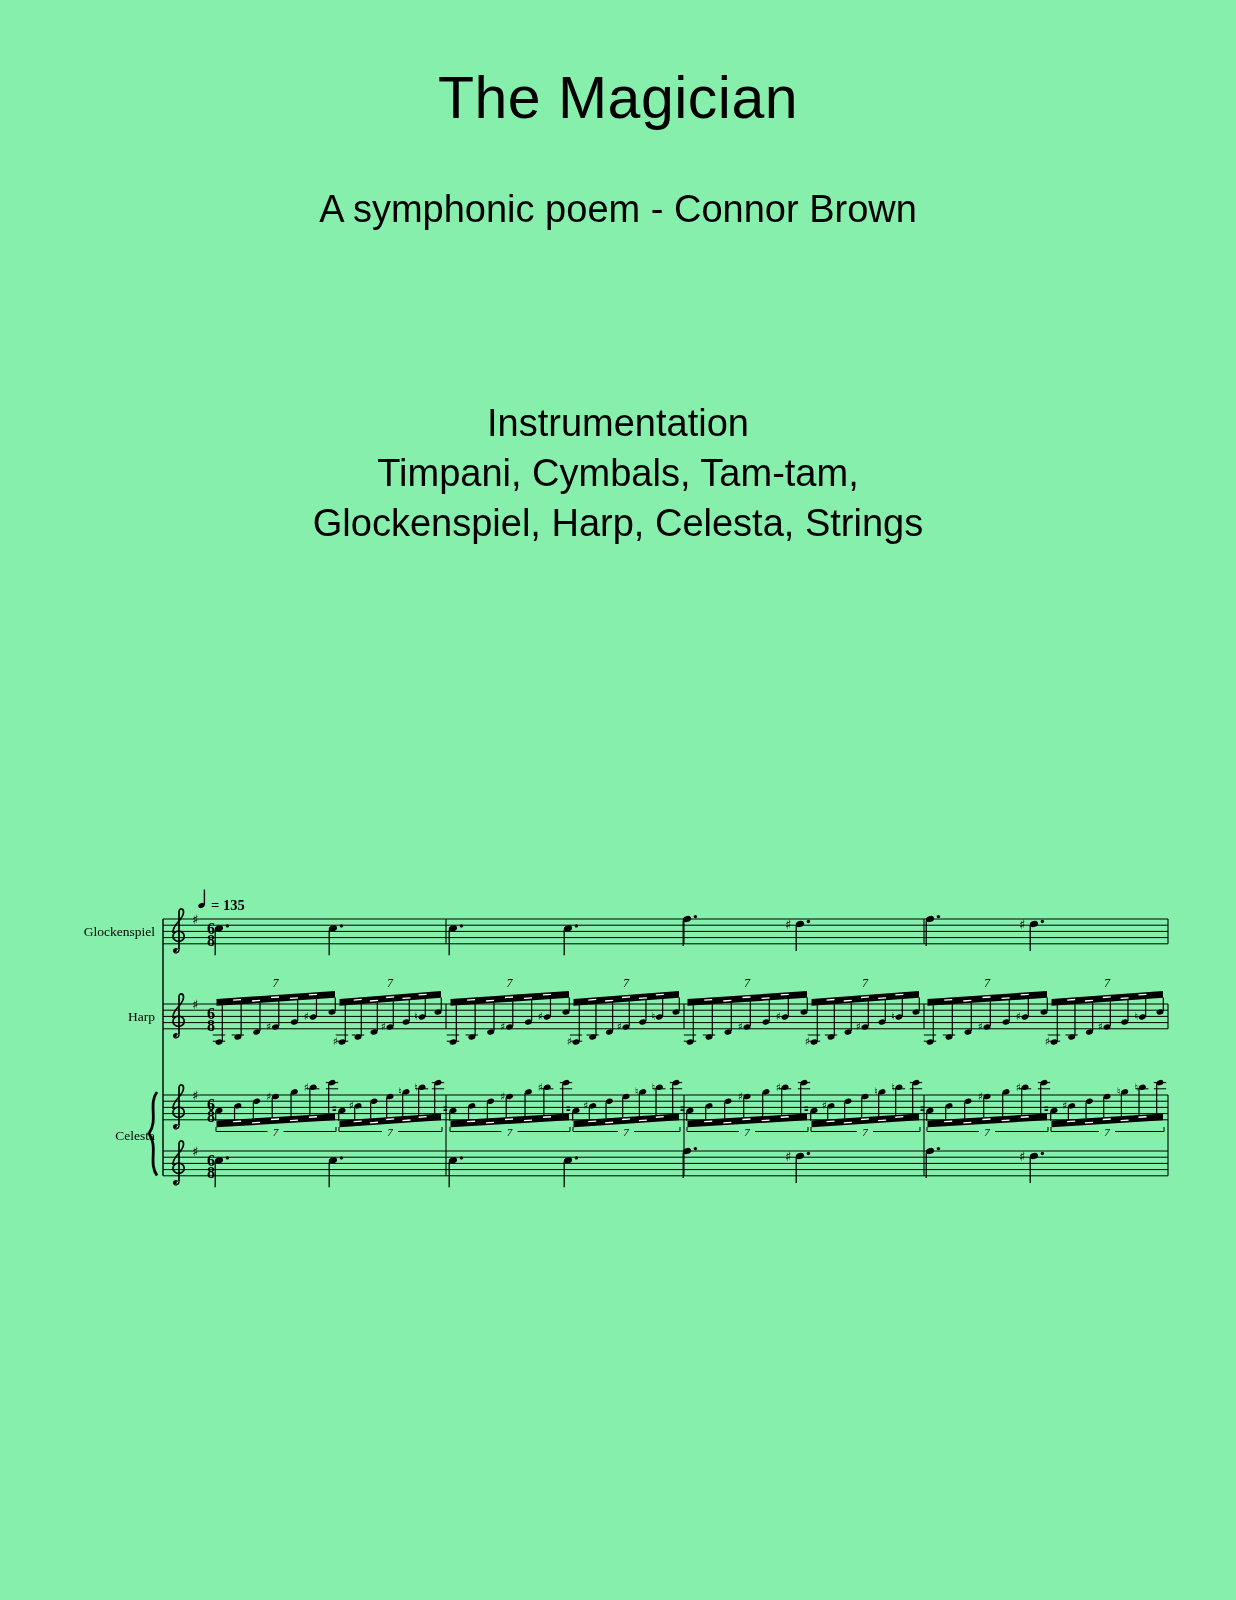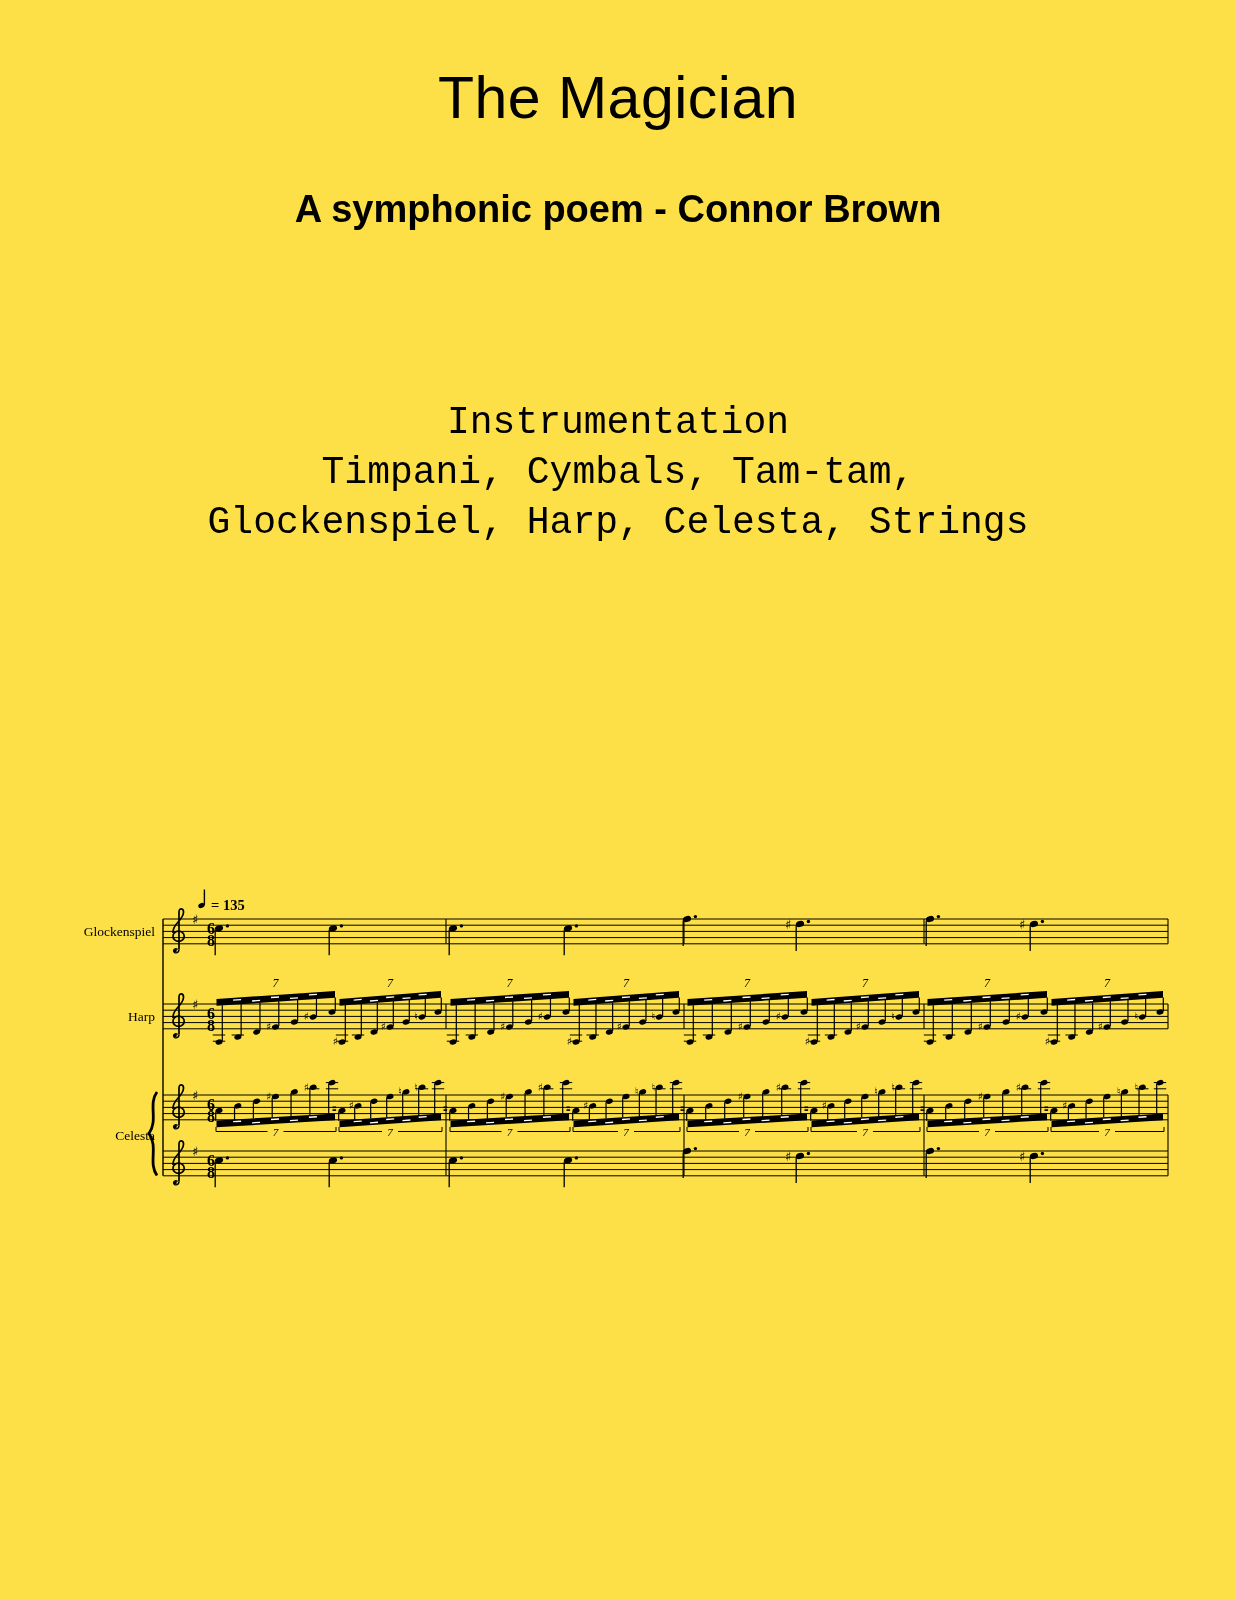--- a/index.html
+++ b/index.html
@@ -1,23 +1,23 @@
 <!DOCTYPE html>
 <html><head>
 <meta charset="utf-8">
 <style>
   html,body{margin:0;padding:0;background:#fff;}
-  .page{position:relative;width:1236px;height:1600px;background:#fde047;color:#000;
+  .page{position:relative;width:1236px;height:1600px;background:#86efac;color:#000;
         font-family:"Liberation Sans",sans-serif;overflow:hidden;}
   .title{position:absolute;top:64px;left:0;width:100%;text-align:center;
          font-size:59px;font-weight:400;letter-spacing:0.5px;}
   .subtitle{position:absolute;top:188px;left:0;width:100%;text-align:center;
-            font-size:38px;font-weight:700;}
+            font-size:38px;font-weight:400;}
   .instrumentation{position:absolute;top:398px;left:0;width:100%;text-align:center;
-                   font-family:Liberation Mono, monospace;font-size:38px;line-height:50px;}
+                   font-family:Liberation Sans, sans-serif;font-size:38px;line-height:50px;}
   .inst-line{white-space:nowrap;}
   #score{position:absolute;left:0;top:0;width:1236px;height:1600px;}
 </style>
 </head>
 <body>
 
 <div class="page">
   <div class="title">The Magician</div>
   <div class="subtitle">A symphonic poem - Connor Brown</div>
   <div class="instrumentation">

